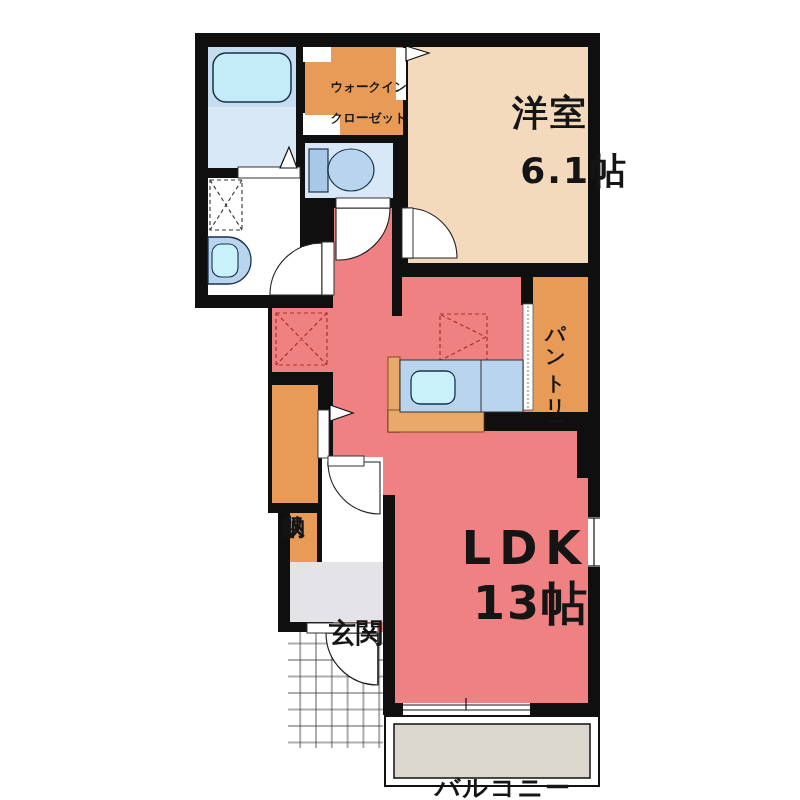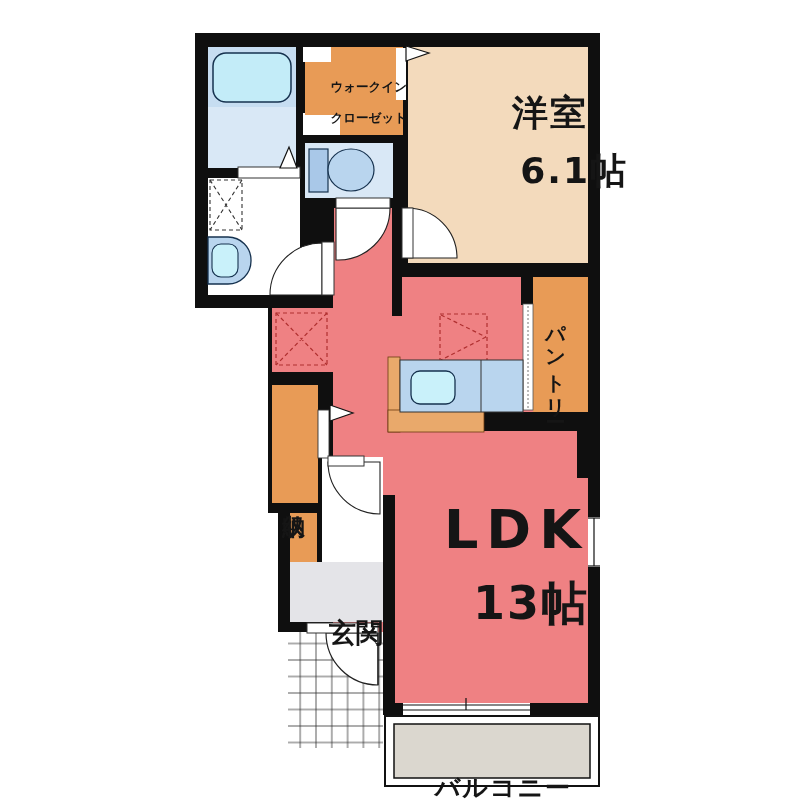--- a/index.html
+++ b/index.html
@@ -164,17 +164,17 @@
 
 <div class="lbl room-big" style="left:408px;top:90px;width:180px;">洋室</div>
 <div class="lbl room-big" style="left:408px;top:148px;width:180px;margin-left:40px;">6.1帖</div>
 
 <div class="lbl vert" style="left:546px;top:284px;height:128px;font-size:20px;letter-spacing:2px;">パントリー</div>
 
 <div class="lbl vert" style="left:282px;top:414px;height:86px;font-size:23px;letter-spacing:2px;">収納</div>
 
 <div class="lbl" style="left:290px;top:576px;width:93px;font-size:27px;margin-top:40px;">玄関</div>
 
-<div class="lbl" style="left:393px;top:496px;width:196px;font-size:54px;font-weight:800;letter-spacing:8px;">LDK</div>
+<div class="lbl" style="left:393px;top:520px;width:196px;font-size:46px;font-weight:800;letter-spacing:8px;">LDK</div>
 <div class="lbl" style="left:393px;top:575px;width:196px;font-size:46px;font-weight:800;letter-spacing:2px;">13帖</div>
 
 <div class="lbl" style="left:412px;top:736px;width:160px;font-size:25px;letter-spacing:2px;margin-top:36px;">バルコニー</div>
 </div>
 
 </body></html>

